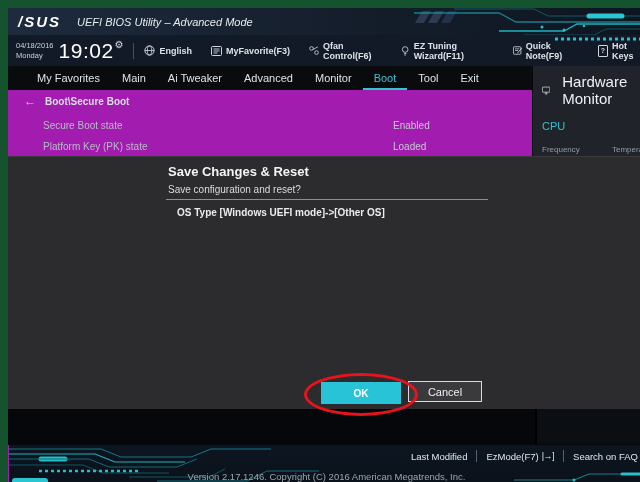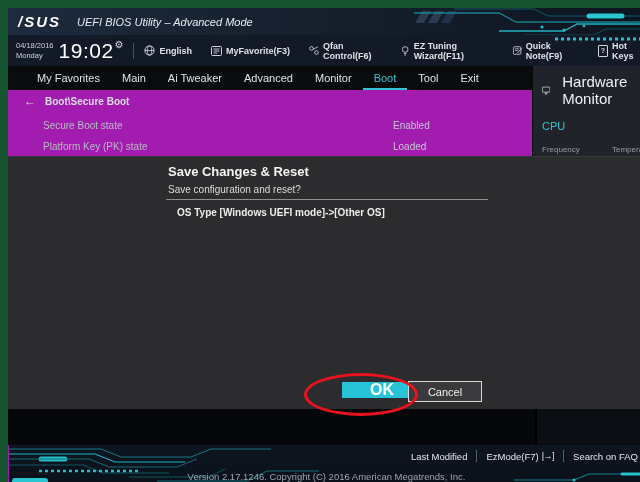--- a/index.html
+++ b/index.html
@@ -53,23 +53,23 @@
   .srow{position:relative;height:21px;display:flex;align-items:center;font-size:10px;color:#b6bcc3;}
   .srow .lbl{margin-left:35px;}
   .srow .val{position:absolute;left:345px;color:#c3c9cf;margin-left:40px;}
   
   .dialog{position:absolute;top:148px;left:0;right:0;height:252px;background:#2c2c2e;
     border-top:1px solid #3a3a3c;z-index:5;}
   .dlg-title{position:absolute;left:160px;top:7px;font-size:13px;font-weight:bold;color:#f4f4f4;}
   .dlg-msg{position:absolute;left:160px;top:27px;font-size:10px;color:#dcdcdc;}
   .dlg-hr{position:absolute;left:158px;top:42px;width:322px;border-top:1px solid #8f8f8f;}
   .dlg-change{position:absolute;left:169px;top:50px;font-size:10px;font-weight:bold;color:#ececec;}
-  .btn-ok{position:absolute;left:313px;top:225px;width:80px;height:16px;background:#29c3d7;
-    color:#fff;font-size:16px;font-weight:bold;display:flex;align-items:center;justify-content:center;
-    cursor:pointer;margin-left:21px;}
+  .btn-ok{position:absolute;left:313px;top:225px;width:80px;height:22px;background:#29c3d7;
+    color:#fff;font-size:10px;font-weight:bold;display:flex;align-items:center;justify-content:center;
+    cursor:pointer;}
   .btn-cancel{position:absolute;left:400px;top:224px;width:74px;height:21px;background:#3a3a3d;
     border:1px solid #d9d9d9;box-sizing:border-box;color:#f0f0f0;font-size:11px;
     display:flex;align-items:center;justify-content:center;cursor:pointer;}
   .annot{position:absolute;left:296px;top:216px;width:108px;height:37px;
     border:3px solid #e8131c;border-radius:50%;z-index:6;pointer-events:none;}
   
   .lowerstrip{position:absolute;top:400px;left:0;right:0;height:37px;background:#05070a;z-index:3;}
   .strip-right{position:absolute;left:529px;right:0;top:0;bottom:0;background:#0b0f14;}
   .strip-vline{position:absolute;left:527px;top:0;bottom:0;width:2px;background:#000;}
   

